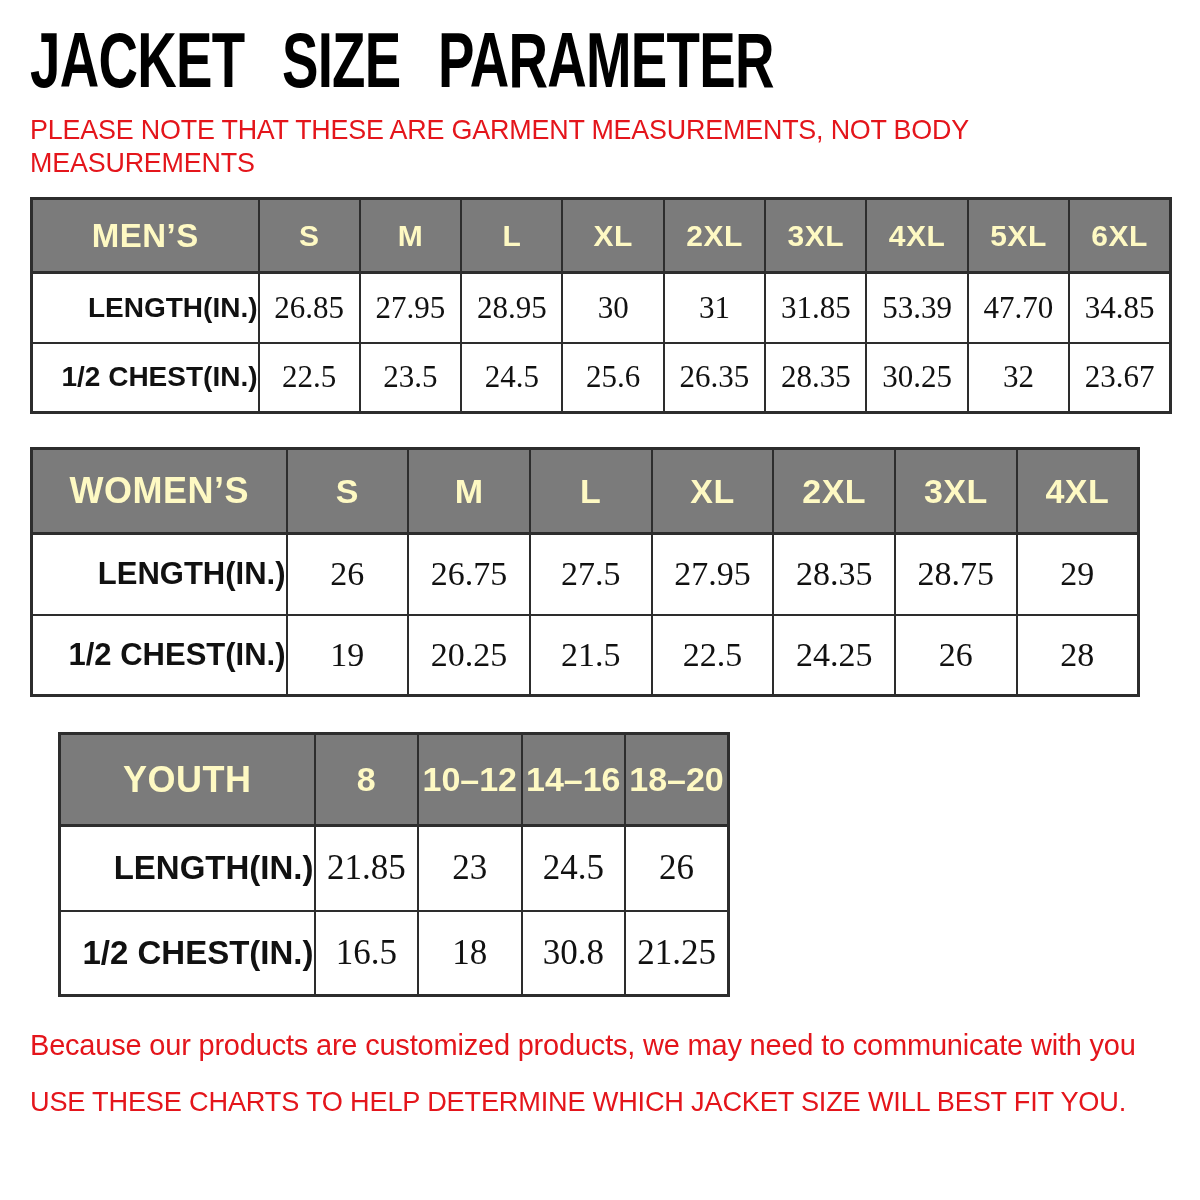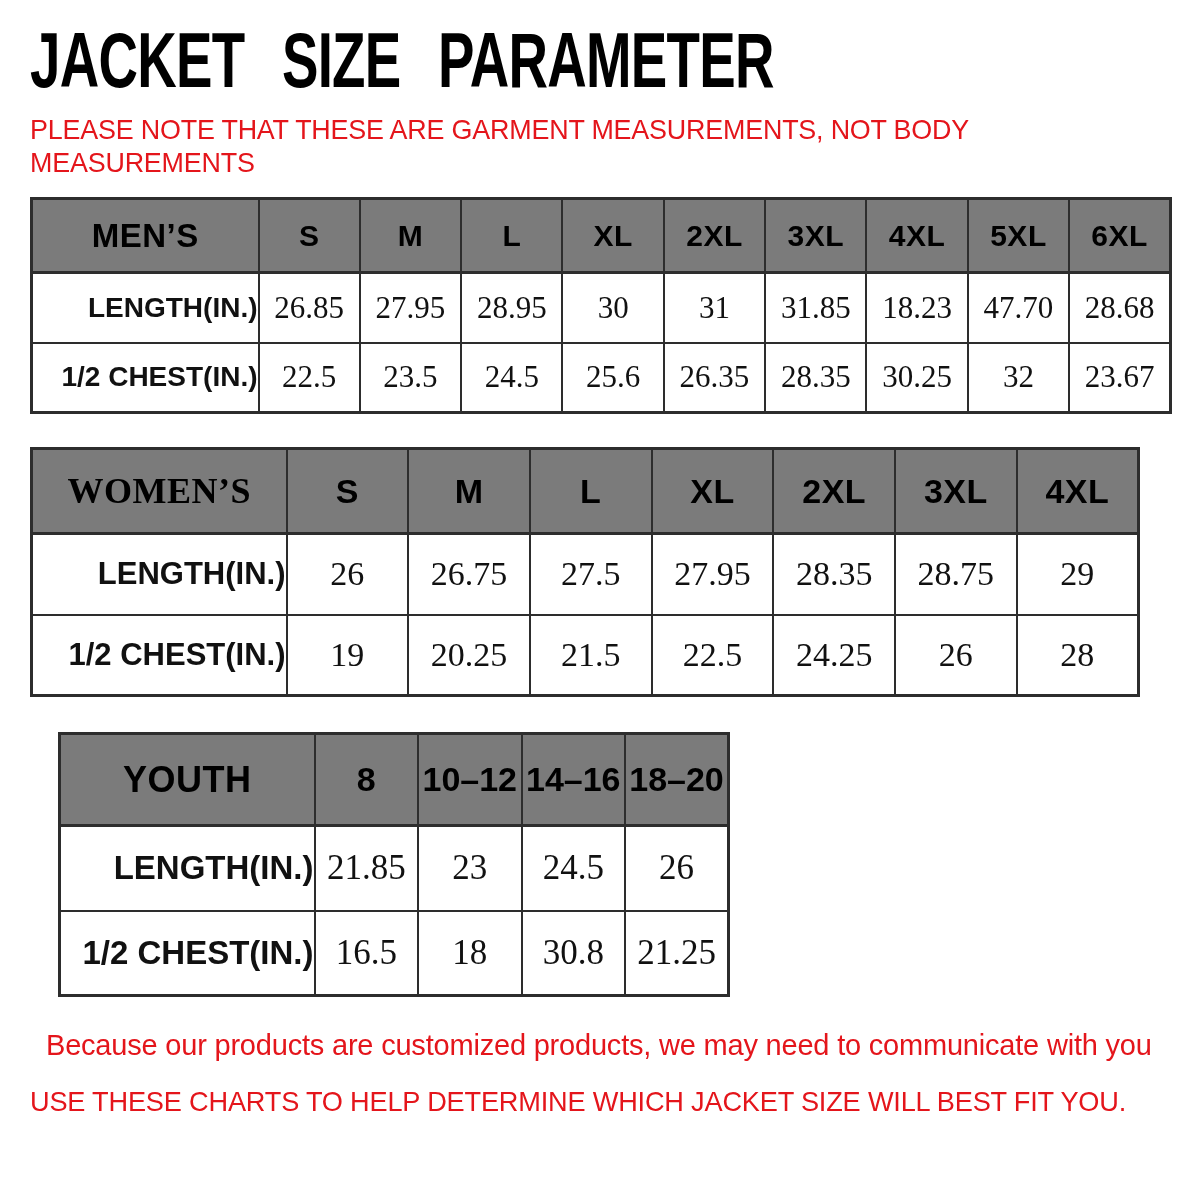--- a/index.html
+++ b/index.html
@@ -49,21 +49,21 @@
     border: 3px solid var(--border-dark, #2d2d2d);
   }
   table.size-table th, table.size-table td {
     border: 2px solid var(--border-dark, #2d2d2d);
     text-align: center;
     vertical-align: middle;
     padding: 0;
   }
   table.size-table thead th {
     background: var(--header-gray, #7b7b7b);
-    color: #000000;
+    color: #fef9c3;
     font-weight: 600;
     border-bottom: 3px solid var(--border-dark, #2d2d2d);
   }
   table.size-table tbody th {
     background: #ffffff;
     font-weight: 600;
     text-align: right;
   }
   table.size-table tbody td {
     background: #ffffff;
@@ -79,38 +79,38 @@
   table[data-table-id="mens"] .group-label { font-size: 33px; letter-spacing: 0.5px; }
   table[data-table-id="mens"] .size-cell   { font-size: 30px; letter-spacing: 0.5px; }
   table[data-table-id="mens"] .row-label   { font-size: 28px; }
   table[data-table-id="mens"] .value-cell  { font-size: 31px; }
 
   
   table[data-table-id="womens"]            { width: 1110px; margin-top: 33px; }
   table[data-table-id="womens"] col.label-col { width: 255px; }
   table[data-table-id="womens"] thead tr   { height: 85px; }
   table[data-table-id="womens"] tbody tr   { height: 81px; }
-  table[data-table-id="womens"] .group-label { font-size: 36px; letter-spacing: 0.5px; font-family: Liberation Serif, serif; }
+  table[data-table-id="womens"] .group-label { font-size: 36px; letter-spacing: 0.5px; }
   table[data-table-id="womens"] .size-cell   { font-size: 34px; letter-spacing: 0.5px; }
   table[data-table-id="womens"] .row-label   { font-size: 31px; }
   table[data-table-id="womens"] .value-cell  { font-size: 34px; }
 
   
   table[data-table-id="youth"]            { width: 672px; margin-top: 35px; margin-left: 28px; }
   table[data-table-id="youth"] col.label-col { width: 255px; }
   table[data-table-id="youth"] thead tr   { height: 92px; }
   table[data-table-id="youth"] tbody tr   { height: 85px; }
   table[data-table-id="youth"] .group-label { font-size: 36px; letter-spacing: 0.5px; }
   table[data-table-id="youth"] .size-cell   { font-size: 34px; letter-spacing: 0px; }
   table[data-table-id="youth"] .row-label   { font-size: 33px; }
   table[data-table-id="youth"] .value-cell  { font-size: 35px; }
 
   
   .footer-note {
-    margin: 30px 0 0 16px;
+    margin: 30px 0 0 0;
     font-size: 29px;
     line-height: 1.3;
     color: var(--accent-red, #e4151b);
     letter-spacing: -0.2px;
   }
   .footer-caps {
     margin: 20px 0 0 0;
     font-size: 28px;
     line-height: 1.2;
     color: var(--accent-red, #e4151b);
@@ -160,23 +160,23 @@
       </thead>
       <tbody>
         <tr>
           <th class="row-label">LENGTH(IN.)</th>
           <td class="value-cell">26.85</td>
           <td class="value-cell">27.95</td>
           <td class="value-cell">28.95</td>
           <td class="value-cell">30</td>
           <td class="value-cell">31</td>
           <td class="value-cell">31.85</td>
-          <td class="value-cell">18.23</td>
+          <td class="value-cell">53.39</td>
           <td class="value-cell">47.70</td>
-          <td class="value-cell">28.68</td>
+          <td class="value-cell">34.85</td>
         </tr>
         <tr>
           <th class="row-label">1/2 CHEST(IN.)</th>
           <td class="value-cell">22.5</td>
           <td class="value-cell">23.5</td>
           <td class="value-cell">24.5</td>
           <td class="value-cell">25.6</td>
           <td class="value-cell">26.35</td>
           <td class="value-cell">28.35</td>
           <td class="value-cell">30.25</td>

